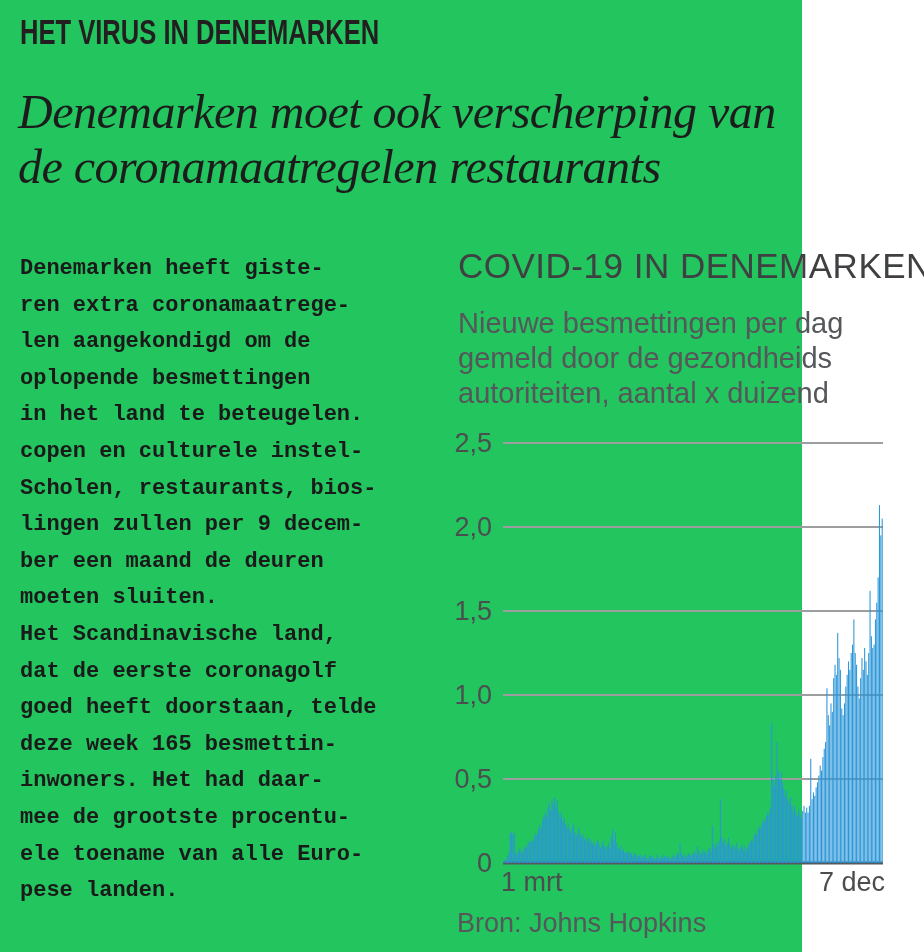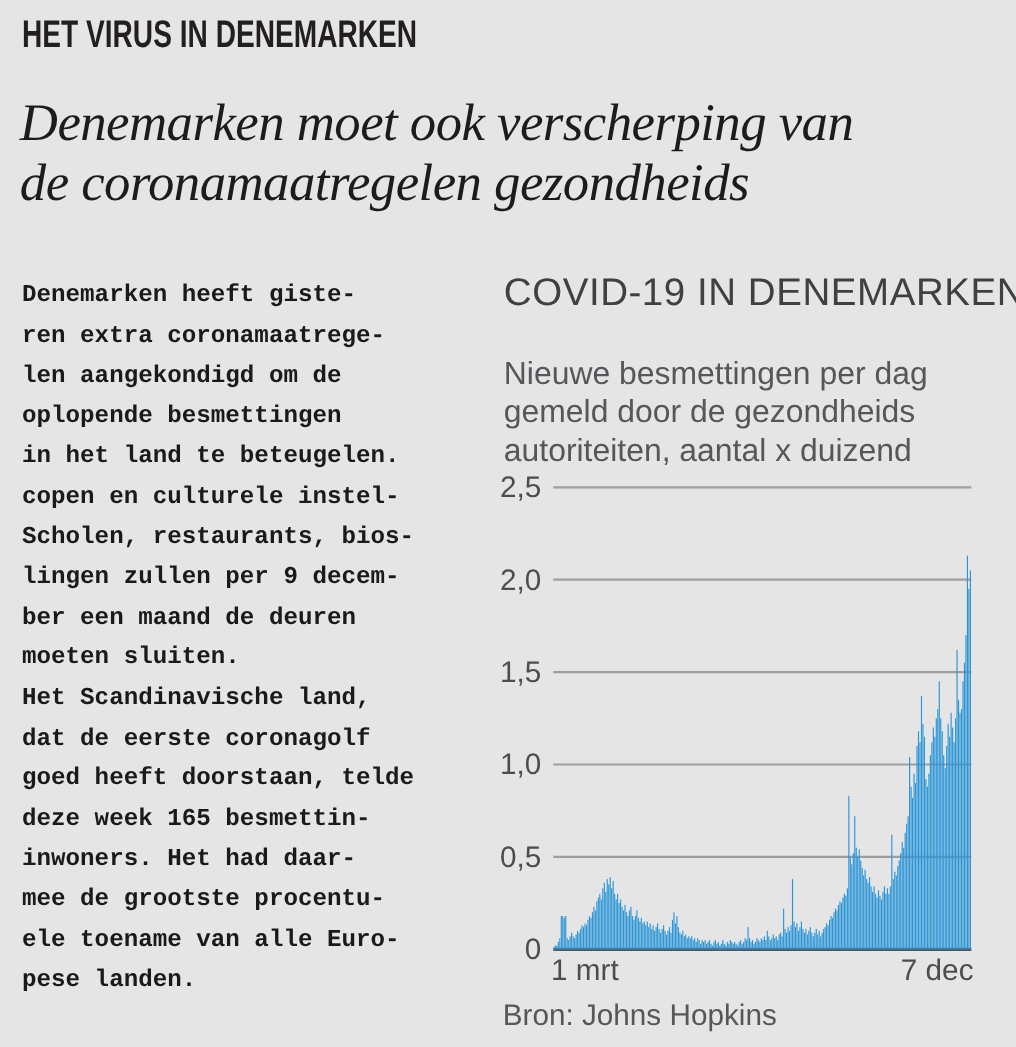--- a/index.html
+++ b/index.html
@@ -6,23 +6,23 @@
     margin: 0;
     padding: 0;
     background: #ffffff;
     width: 924px;
     height: 952px;
     overflow: hidden;
     font-family: "Liberation Sans", sans-serif;
   }
   .page {
     position: relative;
-    width: 924px;
+    width: 802px;
     height: 952px;
-    background: #e5e5e5;
+    background: #22c55e;
   }
   .kicker {
     position: absolute;
     left: 20px;
     top: 12px;
     font-family: "Liberation Sans", sans-serif;
     font-weight: 700;
     font-size: 35px;
     letter-spacing: 0px;
     color: #231f20;
@@ -65,21 +65,20 @@
     letter-spacing: 0.5px;
     white-space: nowrap;
   }
   .chart-subtitle {
     position: absolute;
     left: 458px;
     top: 306px;
     font-size: 29px;
     line-height: 35px;
     color: #55575a;
-    margin-top: 17px;
   }
   .chart-subtitle .line { white-space: nowrap; }
   .chart-wrap {
     position: absolute;
     left: 440px;
     top: 430px;
     width: 474px;
     height: 470px;
   }
   .chart-source {
@@ -93,21 +92,21 @@
 </style>
 </head>
 <body>
 
 <div class="page">
 
   <div class="kicker">HET VIRUS IN DENEMARKEN</div>
 
   <div class="headline">
       <div class="line">Denemarken moet ook verscherping van</div>
-      <div class="line">de coronamaatregelen gezondheids</div>
+      <div class="line">de coronamaatregelen restaurants</div>
     </div>
 
   <div class="body-col">
       <div class="line">Denemarken heeft giste-</div>
       <div class="line">ren extra coronamaatrege-</div>
       <div class="line">len aangekondigd om de</div>
       <div class="line">oplopende besmettingen</div>
       <div class="line">in het land te beteugelen.</div>
       <div class="line">copen en culturele instel-</div>
       <div class="line">Scholen, restaurants, bios-</div>

